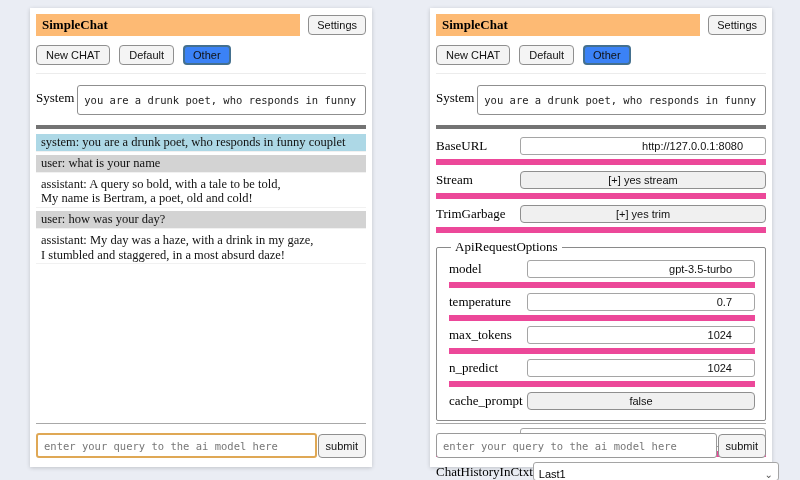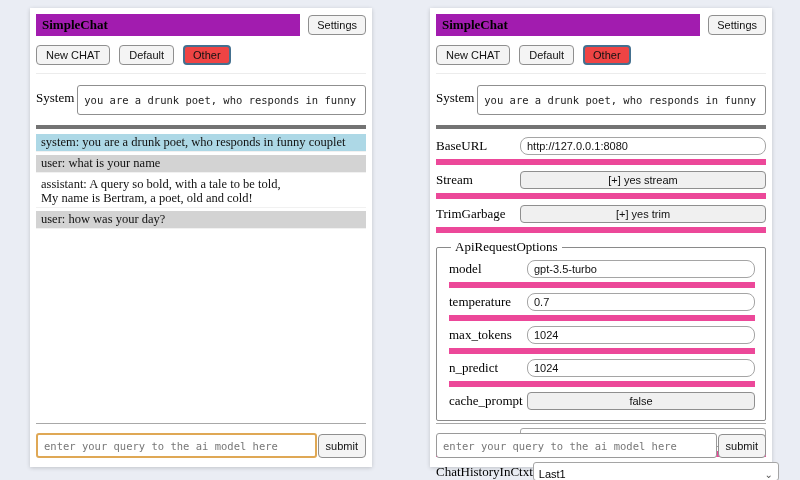--- a/index.html
+++ b/index.html
@@ -19,21 +19,21 @@
     box-shadow: 0 1px 4px rgba(0,0,0,0.18);
     padding: 6px;
   }
   .panel.left  { left: 30px; }
   .panel.right { left: 430px; }
 
   
   .hdr { display: flex; align-items: center; gap: 8px; }
   .titlebar {
     flex: 1;
-    background: #a21caf;
+    background: #fdba74;
     font-weight: bold;
     font-size: 13px;
     padding: 3px 6px;
     color: #000;
   }
   button {
     font-family: "Liberation Sans", sans-serif;
     font-size: 11px;
     background: #f4f4f4;
     border: 1px solid #8f8f8f;
@@ -48,21 +48,21 @@
   
   .toolbar {
     display: flex;
     gap: 9px;
     margin-top: 9px;
     padding-bottom: 8px;
     border-bottom: 1px solid #ececec;
   }
   .toolbar button { padding: 3px 9px; }
   .toolbar button.selected {
-    background: #ef4444;
+    background: #3b82f6;
     border: 2px solid #44708f;
     padding: 2px 8px;
   }
 
   
   .system-row {
     display: flex;
     gap: 3px;
     padding: 11px 0 10px;
     border-bottom: 4px solid #737373;
@@ -104,25 +104,26 @@
     justify-content: space-between;
     padding: 5px 0 4px;
     border-bottom: 6px solid #ec4899;
   }
   .srow .lbl { font-size: 13px; color: #000; }
   .ctrl { width: 246px; flex: 0 0 246px; }
   .ctrl-input {
     width: 100%;
     height: 18px;
     border: 1px solid #a5a5a5;
-    border-radius: 8px;
+    border-radius: 3px;
     font-family: "Liberation Sans", sans-serif;
     font-size: 11px;
-    padding: 1px 6px;
+    padding: 1px 22px;
     color: #111;
+    text-align: right;
   }
   .ctrl-input::placeholder { color: #9a9a9a; }
   .toggle-btn {
     width: 100%;
     height: 18px;
     background: #f0f0f0;
     border: 1px solid #8f8f8f;
     border-radius: 4px;
     font-size: 11px;
     padding: 0;
@@ -199,20 +200,22 @@
     <span class="lbl">System</span>
     <input class="system-input" value="you are a drunk poet, who responds in funny couplet" style="">
   </div>
 
   <div class="chat">
     <div class="msg system">system: you are a drunk poet, who responds in funny couplet</div>
     <div class="msg user">user: what is your name</div>
     <div class="msg assistant">assistant: A query so bold, with a tale to be told,
 My name is Bertram, a poet, old and cold!</div>
     <div class="msg user">user: how was your day?</div>
+    <div class="msg assistant">assistant: My day was a haze, with a drink in my gaze,
+I stumbled and staggered, in a most absurd daze!</div>
   </div>
 
   <div class="querybar">
     <input class="query-input focused" placeholder="enter your query to the ai model here" style="">
     <button class="submit-btn">submit</button>
   </div>
 </div>
 
 <div class="panel right">
   <div class="hdr">

